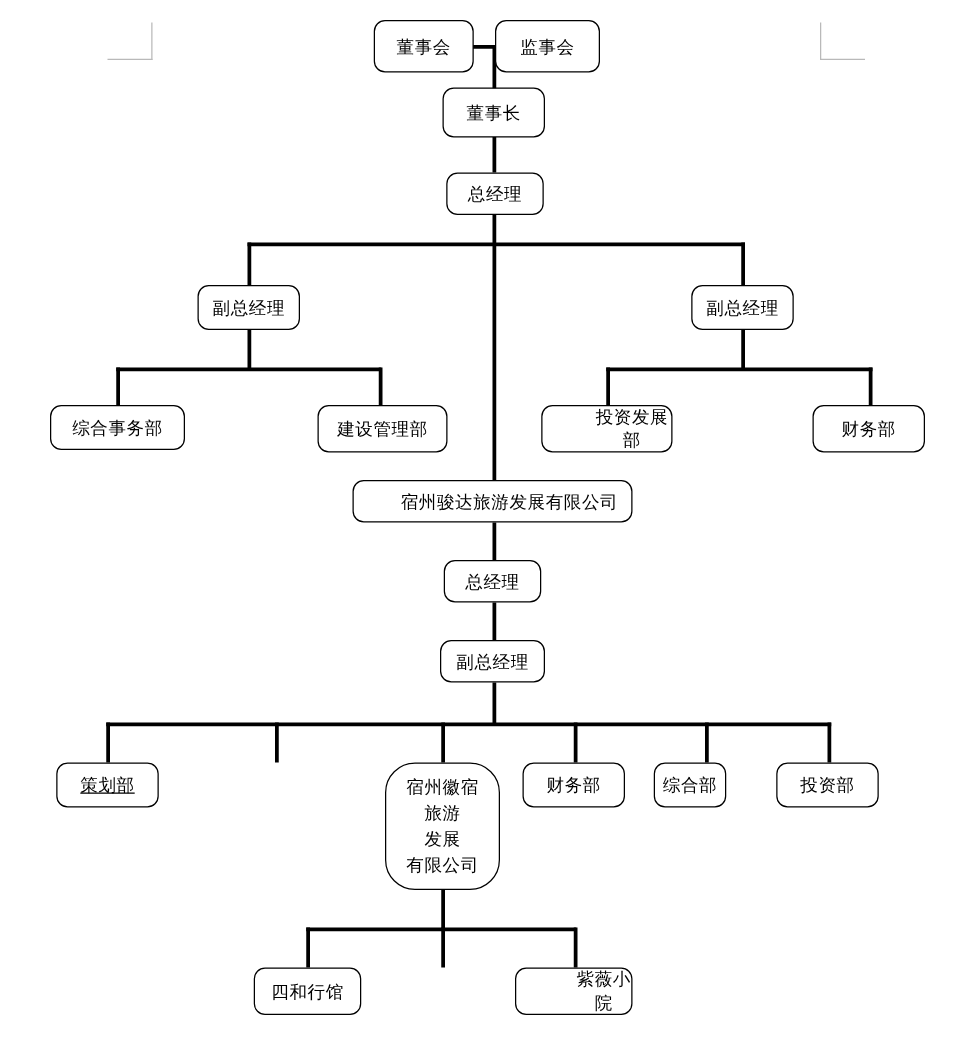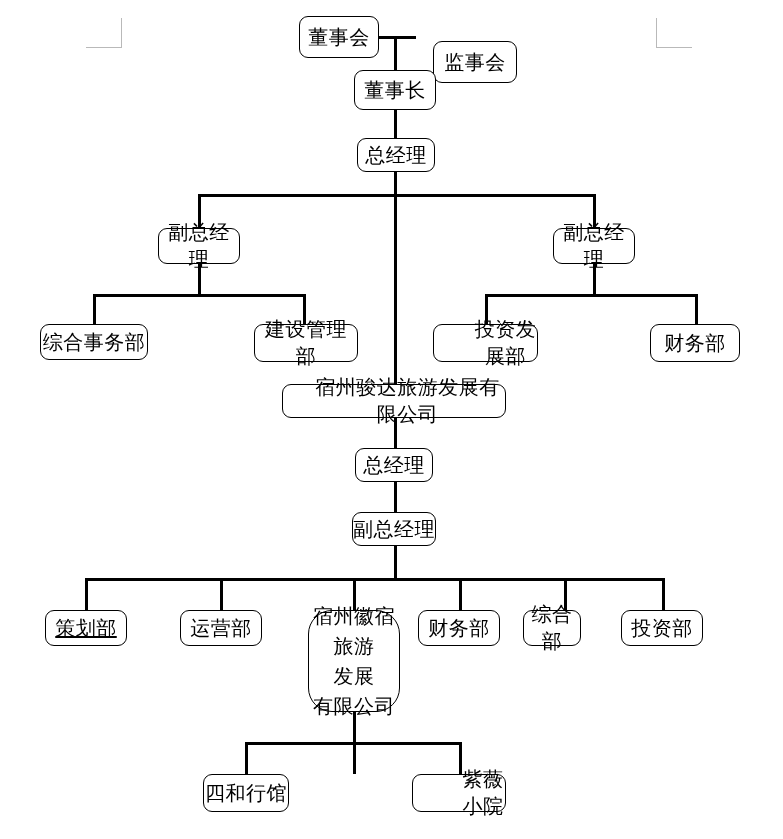--- a/index.html
+++ b/index.html
@@ -48,21 +48,21 @@
     position: absolute;
     box-sizing: border-box;
     border: 1.6px solid #000000;
     border-radius: 9px;
     background: #ffffff;
     color: #000000;
     display: flex;
     align-items: center;
     justify-content: center;
     text-align: center;
-    font-size: 20px;
+    font-size: 14px;
     line-height: 1.35;
     letter-spacing: 0.5px;
     white-space: pre-line;
     z-index: 2;
   }
   .node.multiline {
     border-radius: 24px;
     line-height: 1.5;
     letter-spacing: 0.5px;
   }
@@ -108,42 +108,41 @@
   <div class="line line-v" style="left:564px; top:578px; height:32px;"></div>
   <div class="line line-v" style="left:662px; top:578px; height:32px;"></div>
 
   <div class="line line-v" style="left:353px; top:712px; height:32px;"></div>
   <div class="line line-h" style="left:245px; top:742px; width:216px;"></div>
   <div class="line line-v" style="left:245px; top:742px; height:32px;"></div>
   <div class="line line-v" style="left:353px; top:742px; height:32px;"></div>
   <div class="line line-v" style="left:459px; top:742px; height:32px;"></div>
 
   <div class="node" style="left:299px; top:16px; width:80px; height:42px;">董事会</div>
-  <div class="node" style="left:433px; top:16px; width:84px; height:42px;margin-top:25px;">监事会</div>
+  <div class="node" style="left:396px; top:16px; width:84px; height:42px;">监事会</div>
 
   <div class="node" style="left:354px; top:70px; width:82px; height:40px;">董事长</div>
 
   <div class="node" style="left:357px; top:138px; width:78px; height:34px;">总经理</div>
 
   <div class="node" style="left:158px; top:228px; width:82px; height:36px;">副总经理</div>
   <div class="node" style="left:553px; top:228px; width:82px; height:36px;">副总经理</div>
 
   <div class="node" style="left:40px; top:324px; width:108px; height:36px;">综合事务部</div>
   <div class="node" style="left:254px; top:324px; width:104px; height:38px;">建设管理部</div>
   <div class="node" style="left:433px; top:324px; width:105px; height:38px;padding-left:40px;">投资发展部</div>
   <div class="node" style="left:650px; top:324px; width:90px; height:38px;">财务部</div>
 
   <div class="node" style="left:282px; top:384px; width:224px; height:34px;padding-left:27px;">宿州骏达旅游发展有限公司</div>
 
   <div class="node" style="left:355px; top:448px; width:78px; height:34px;">总经理</div>
 
   <div class="node" style="left:352px; top:512px; width:84px; height:34px;">副总经理</div>
 
   <div class="node" style="left:45px; top:610px; width:82px; height:36px;text-decoration:underline;">策划部</div>
-  <div class="node" style="left:180px; top:610px; width:82px; height:36px;">运营部</div>
   <div class="node multiline" style="left:308px; top:610px; width:92px; height:102px;">宿州徽宿
 旅游
 发展
 有限公司</div>
   <div class="node" style="left:418px; top:610px; width:82px; height:36px;">财务部</div>
   <div class="node" style="left:523px; top:610px; width:58px; height:36px;">综合部</div>
   <div class="node" style="left:621px; top:610px; width:82px; height:36px;">投资部</div>
 
   <div class="node" style="left:203px; top:774px; width:86px; height:38px;">四和行馆</div>
   <div class="node" style="left:412px; top:774px; width:94px; height:38px;padding-left:48px;">紫薇小院</div>

